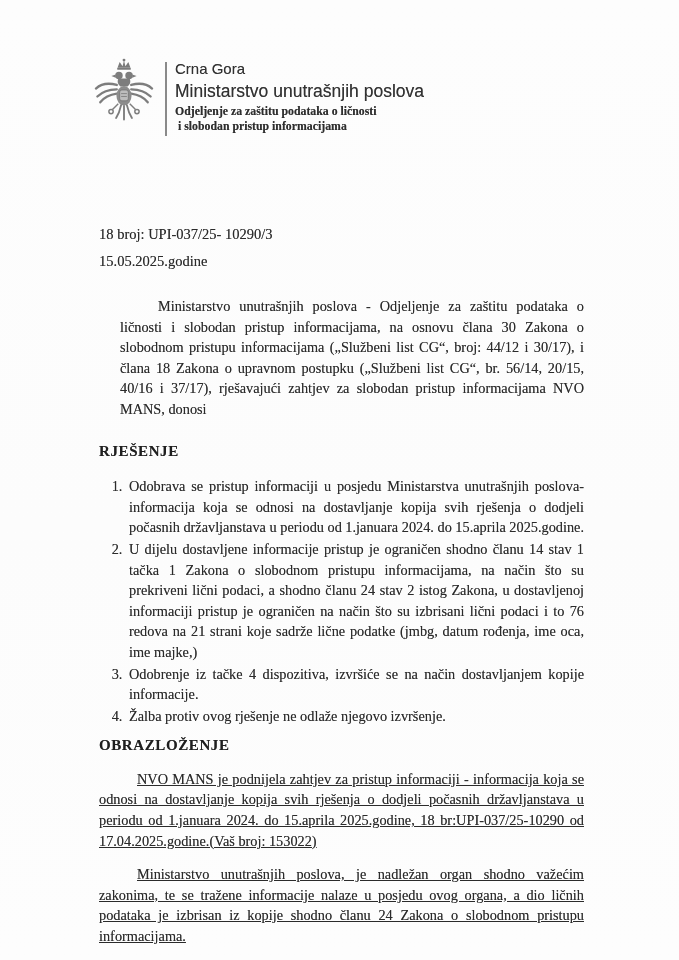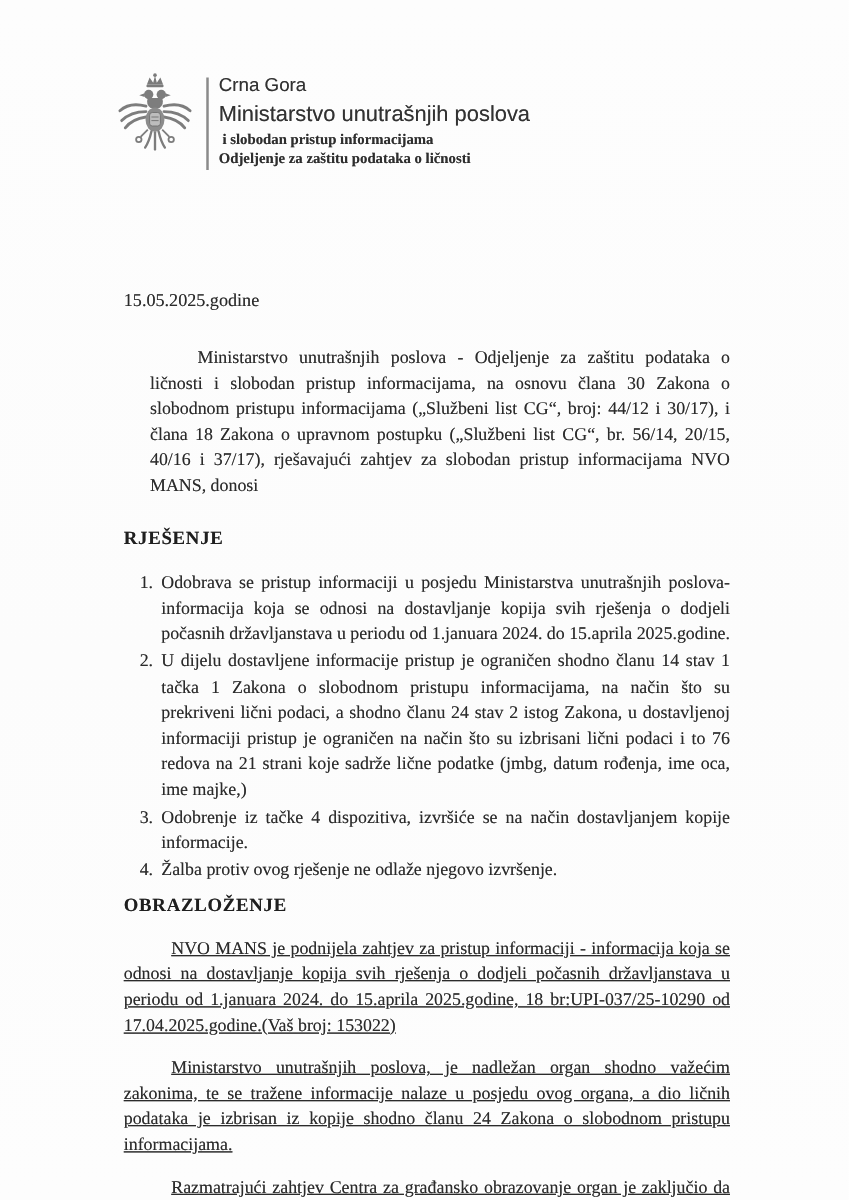--- a/index.html
+++ b/index.html
@@ -92,28 +92,29 @@
         <path d="M50 67 Q50 79 50 86"></path>
         <path d="M54 66 Q56.5 77 61 84"></path>
       </g>
     </svg>
 
     <div class="head-divider"></div>
 
     <div class="head-text">
       <div class="country">Crna Gora</div>
       <div class="ministry">Ministarstvo unutrašnjih poslova</div>
+      <div class="dept">Odjeljenje za zaštitu podataka o ličnosti</div>
       <div class="dept second">i slobodan pristup informacijama</div>
-      <div class="dept">Odjeljenje za zaštitu podataka o ličnosti</div>
     </div>
 
   </div>
 
   <div class="doc-body">
 
+    <div class="ref-line">18 broj: UPI-037/25- 10290/3</div>
     <div class="ref-line ref-date">15.05.2025.godine</div>
 
     <p class="para intro">Ministarstvo unutrašnjih poslova - Odjeljenje za zaštitu podataka o ličnosti i slobodan pristup informacijama, na osnovu člana 30 Zakona o slobodnom pristupu informacijama („Službeni list CG“, broj: 44/12 i 30/17), i člana 18 Zakona o upravnom postupku („Službeni list CG“, br. 56/14, 20/15, 40/16 i 37/17), rješavajući zahtjev za slobodan pristup informacijama NVO MANS, donosi</p>
 
     <h2 class="section-heading">RJEŠENJE</h2>
 
     <ol class="decision-list">
       <li>Odobrava se pristup informaciji u posjedu Ministarstva unutrašnjih poslova- informacija koja se odnosi na dostavljanje kopija svih rješenja o dodjeli počasnih državljanstava u periodu od 1.januara 2024. do 15.aprila 2025.godine.</li>
       <li>U dijelu dostavljene informacije pristup je ograničen shodno članu 14 stav 1 tačka 1 Zakona o slobodnom pristupu informacijama, na način što su prekriveni lični podaci, a shodno članu 24 stav 2 istog Zakona, u dostavljenoj informaciji pristup je ograničen na način što su izbrisani lični podaci i to 76 redova na 21 strani koje sadrže lične podatke (jmbg, datum rođenja, ime oca, ime majke,)</li>
       <li>Odobrenje iz tačke 4 dispozitiva, izvršiće se na način dostavljanjem kopije informacije.</li>

